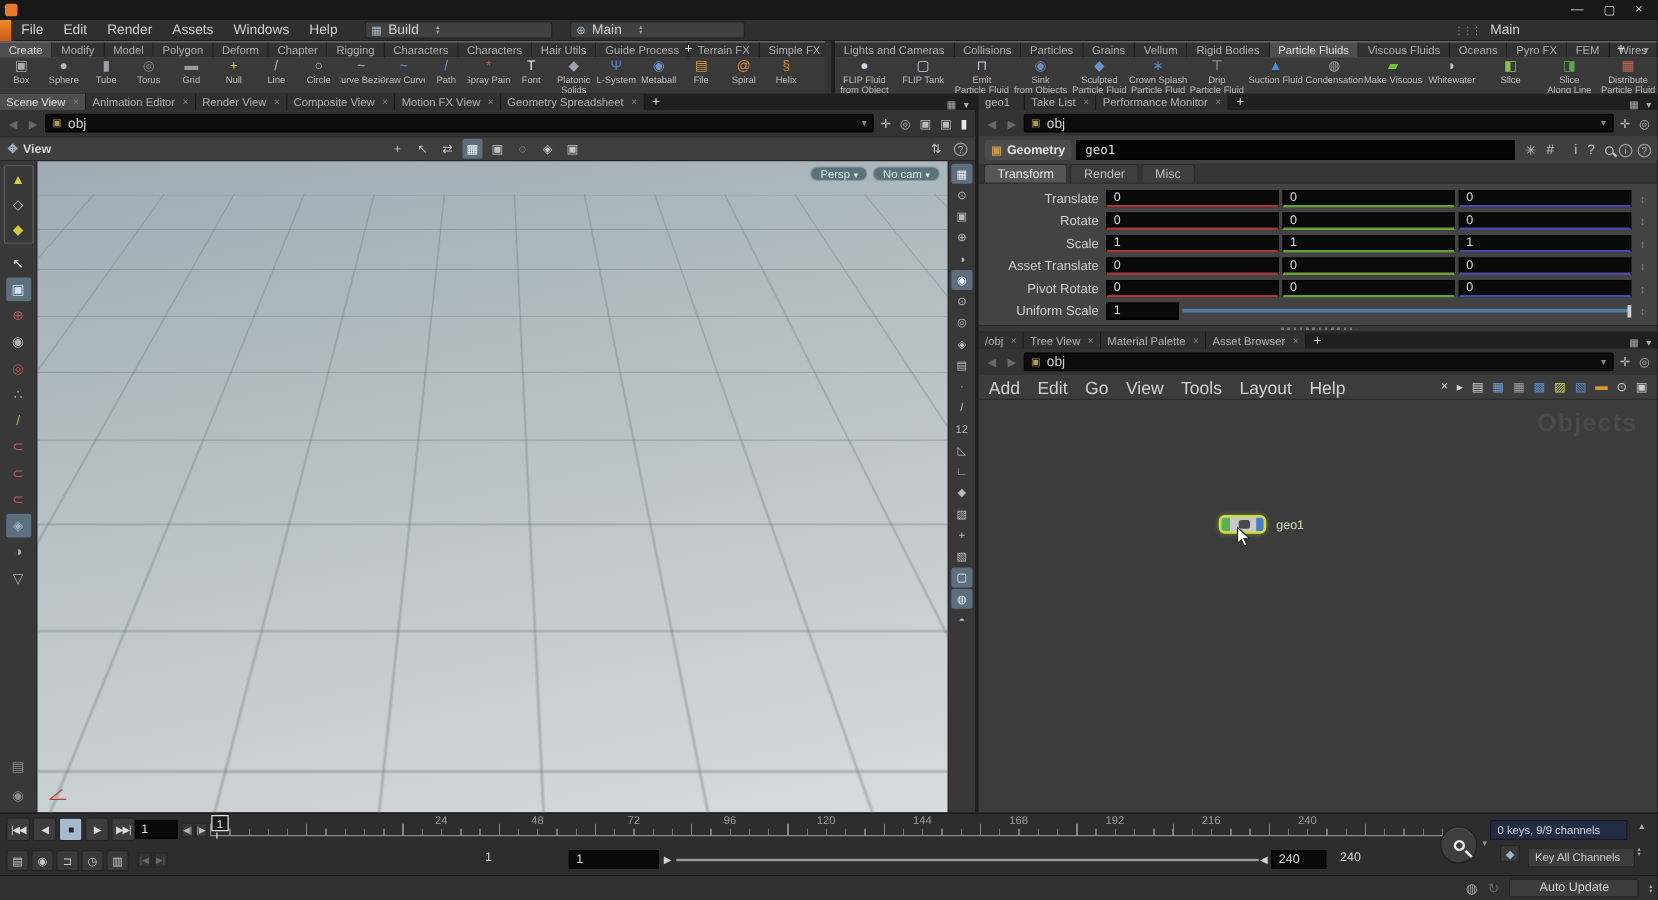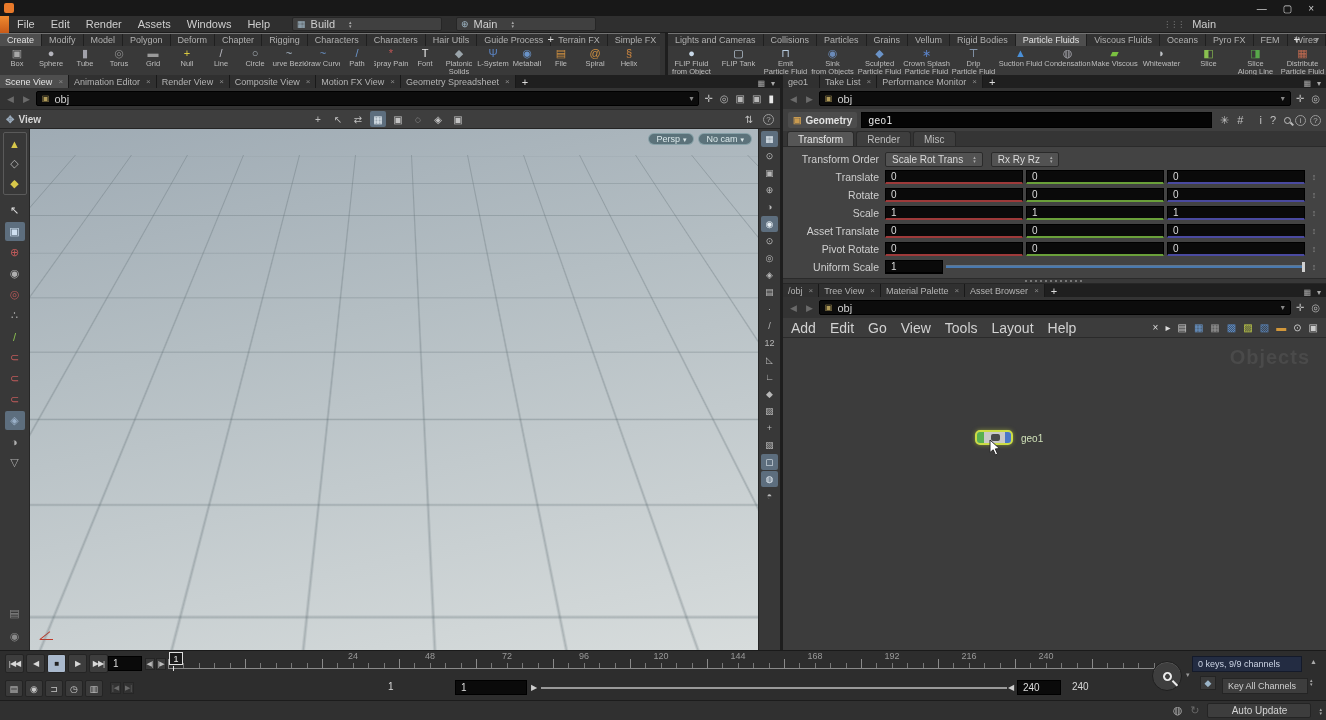--- a/index.html
+++ b/index.html
@@ -710,37 +710,20 @@
       <span class="mag"></span>
       <span class="circ">i</span>
       <span class="circ">?</span>
     </div>
     <div class="param-tabs">
         <span class="parmtab active"><span>Transform</span></span>
         <span class="parmtab"><span>Render</span></span>
         <span class="parmtab"><span>Misc</span></span>
       </div>
     <div class="param-body">
-      <div class="prow">
-        <span class="plabel">Transform Order</span>
-        <span class="selbox">
-            <span>Scale Rot Trans</span>
-            <span class="updown">
-              <span>▴</span>
-              <span>▾</span>
-            </span>
-          </span>
-        <span class="selbox">
-            <span>Rx Ry Rz</span>
-            <span class="updown">
-              <span>▴</span>
-              <span>▾</span>
-            </span>
-          </span>
-      </div>
       <div>
         <div class="prow">
           <span class="plabel">Translate</span>
           <span class="pfield fx">0</span>
           <span class="pfield fy">0</span>
           <span class="pfield fz">0</span>
           <span class="rowicon">↕</span>
         </div>
 
         <div class="prow">

